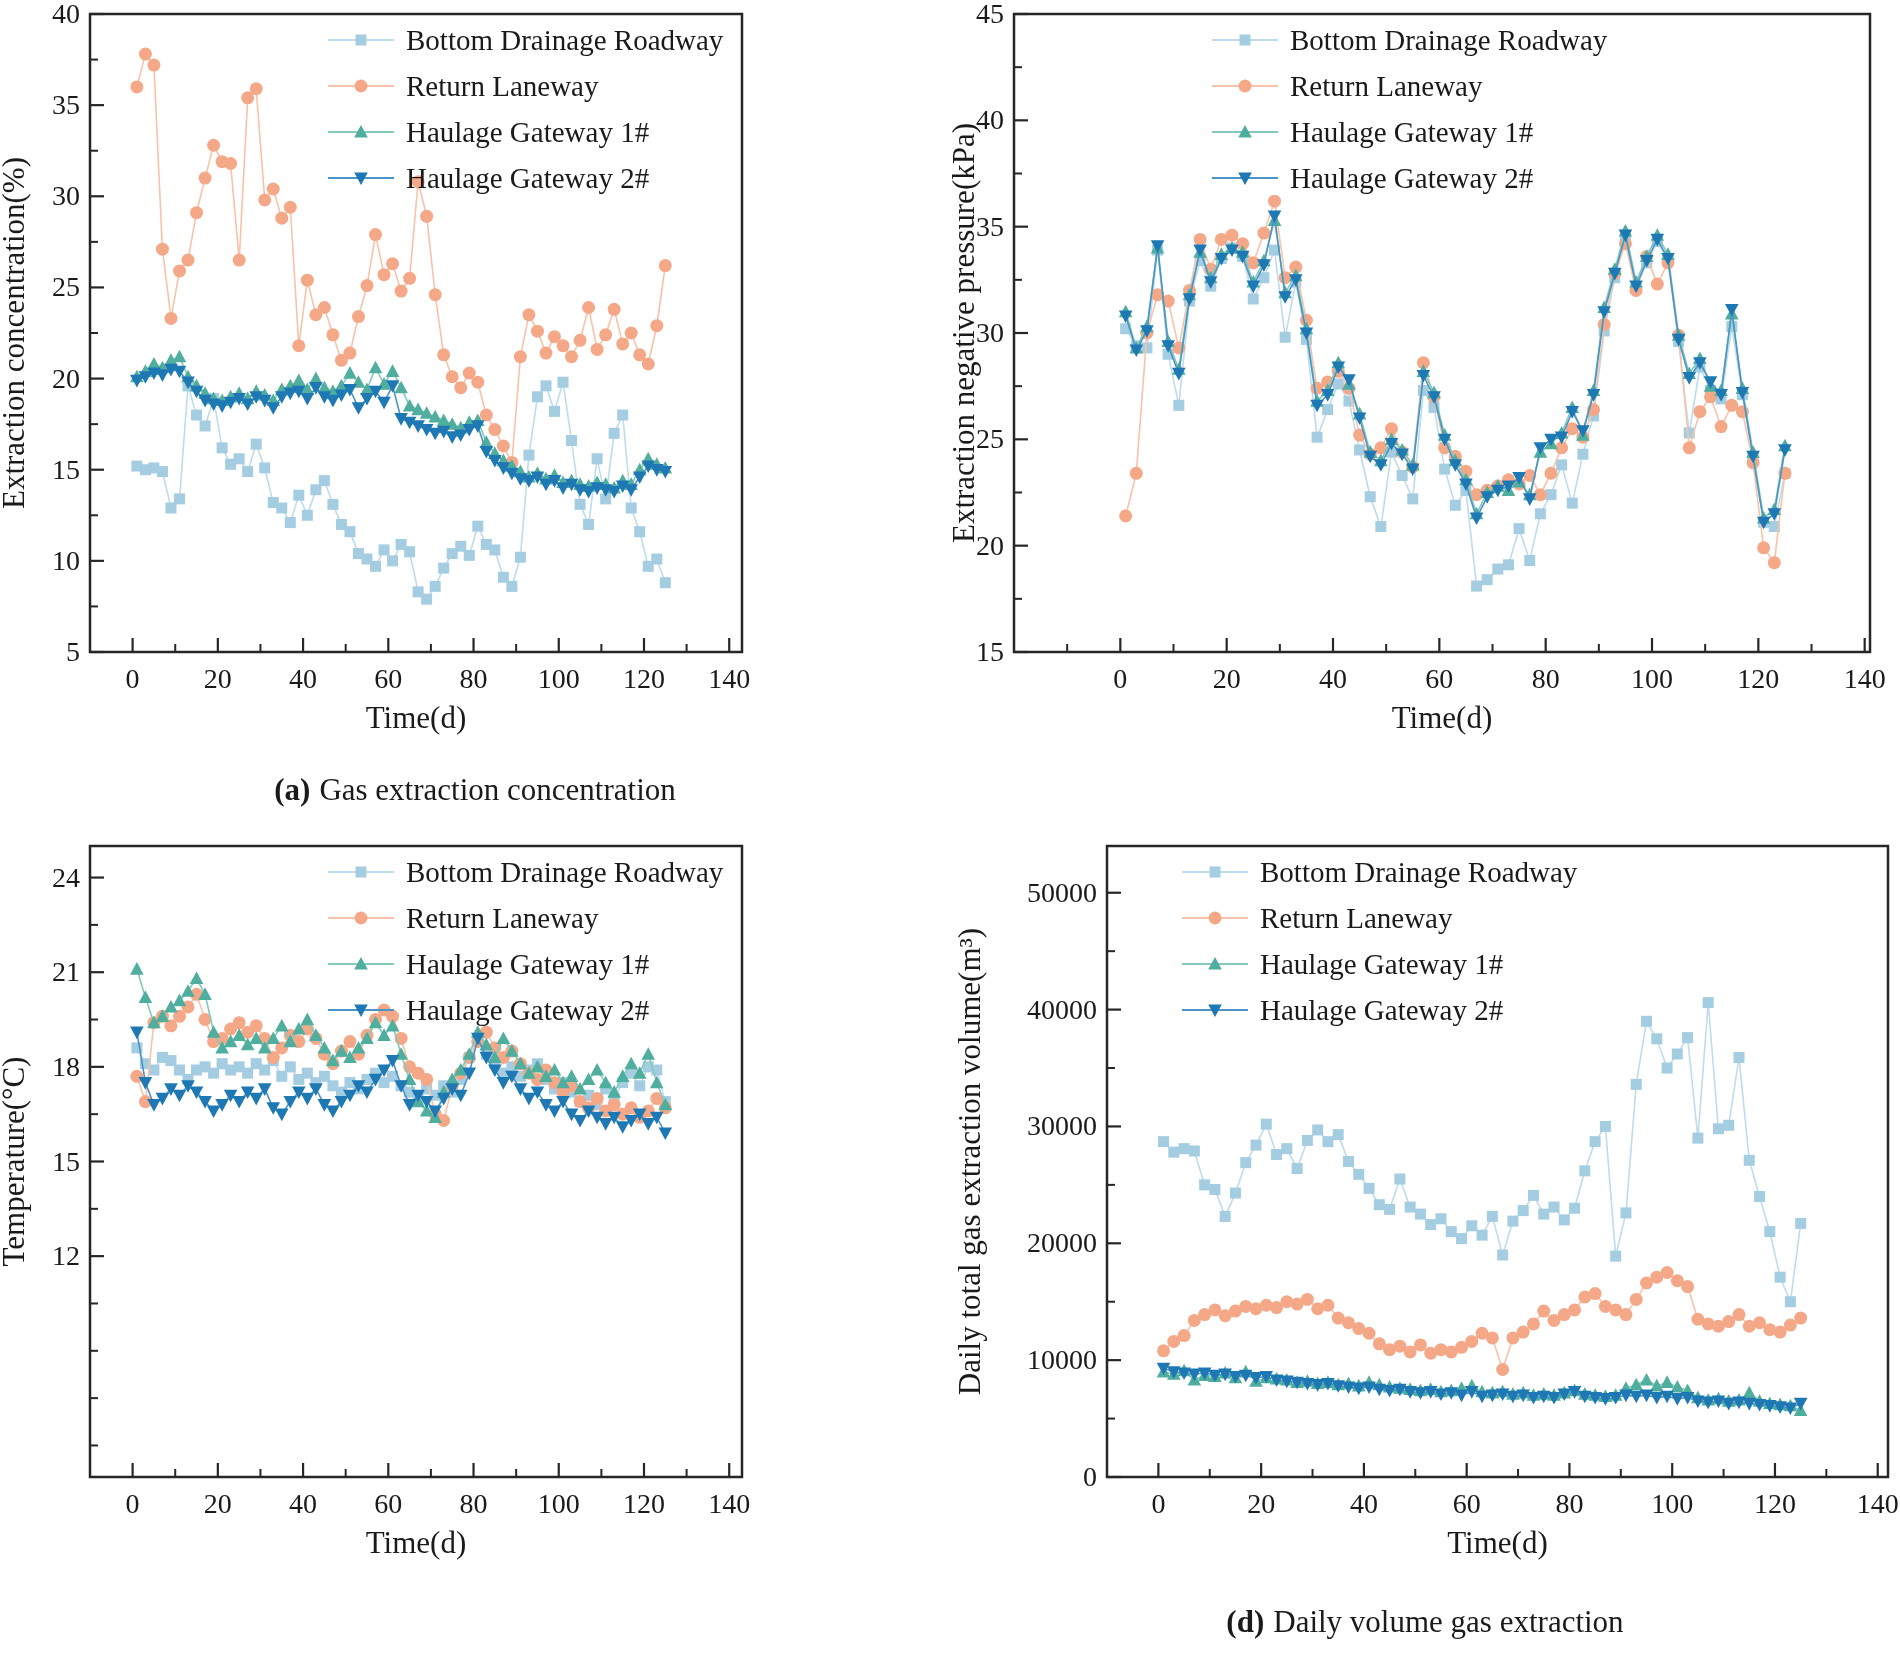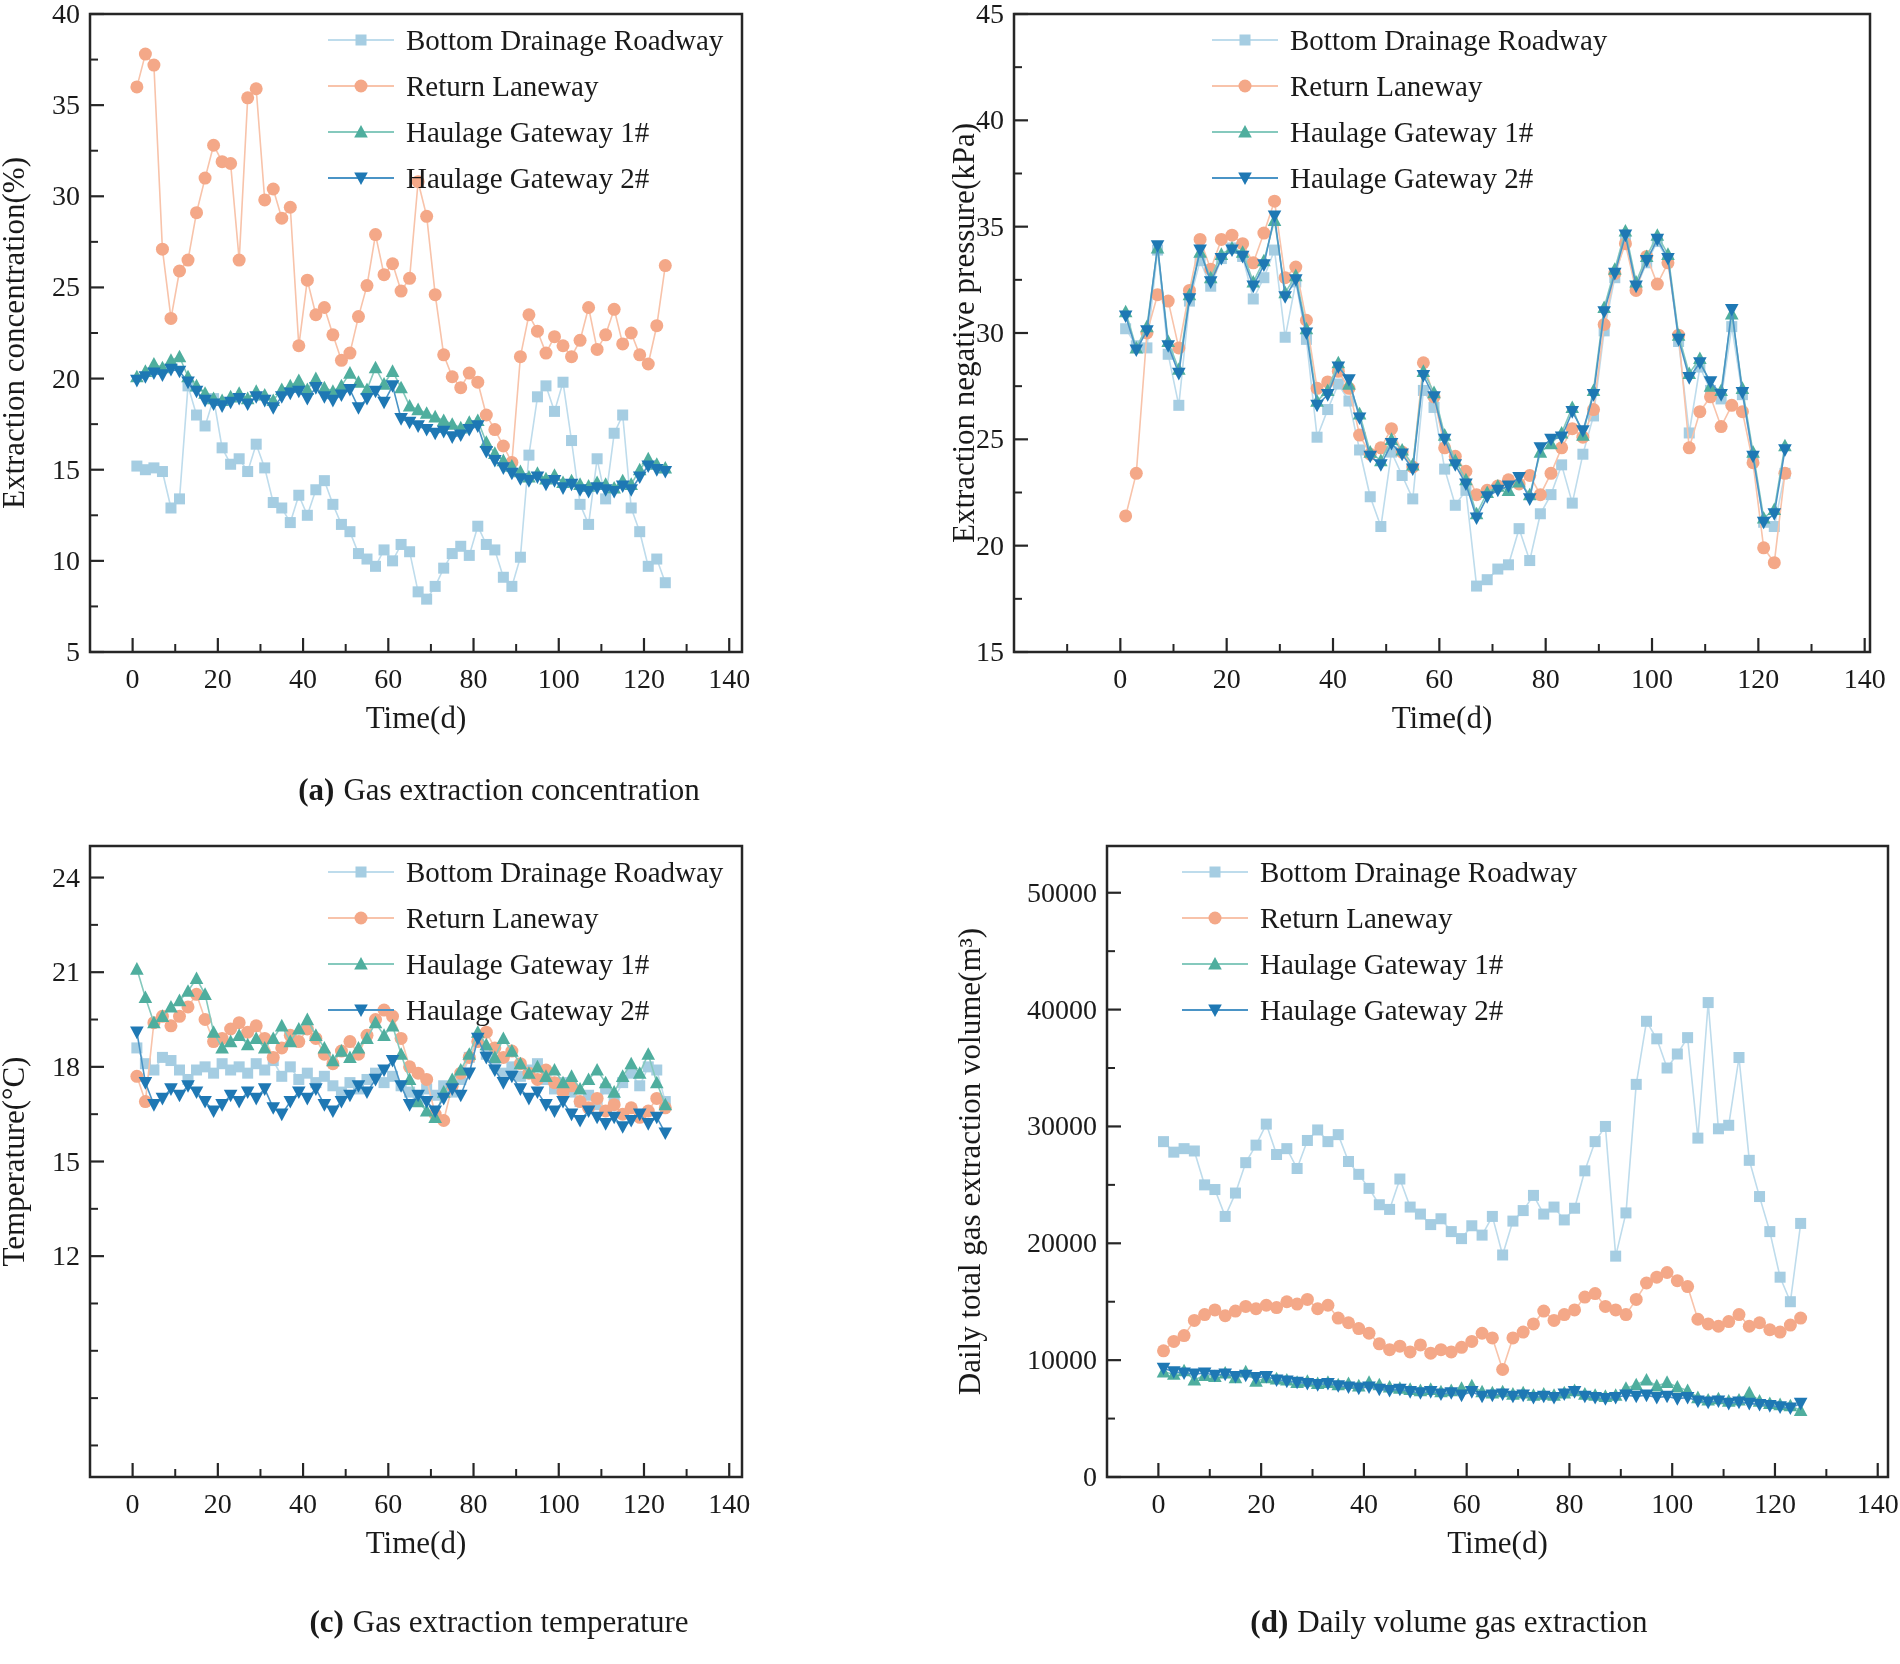--- a/index.html
+++ b/index.html
@@ -5,21 +5,21 @@
   html,body{margin:0;padding:0;background:#ffffff;}
   .figure-root{
     width:1900px;height:1664px;background:#ffffff;
     display:grid;grid-template-columns:950px 950px;grid-template-rows:832px 832px;
     font-family:"Liberation Serif", serif;color:#111;
   }
   .panel{width:950px;height:832px;position:relative;}
   .panel svg{display:block;}
   .caption{
     width:100%;text-align:center;font-size:31px;color:#1a1a1a;
-    font-family:"Liberation Serif", serif;margin-top:2px;padding-left:24px;
+    font-family:"Liberation Serif", serif;margin-top:2px;
   }
   .caption b{font-weight:700;margin-right:9px;}
 </style>
 </head>
 <body>
 
 <div class="figure-root">
 
   <div class="panel">
     <svg id="chart-0" width="950" height="770" viewBox="0 0 950 770">
@@ -1032,21 +1032,20 @@
             <path d="M 361 125 L 367.8 137.6 L 354.2 137.6 Z" fill="#4fae9e"></path>
             <text x="406" y="142" font-size="29" fill="#1a1a1a" font-family="Liberation Serif, serif">Haulage Gateway 1#</text>
           </g>
           <g>
             <line x1="328" y1="178" x2="394" y2="178" stroke="#4a94c6" stroke-width="2.2"></line>
             <path d="M 361 185 L 367.8 172.4 L 354.2 172.4 Z" fill="#1e78b4"></path>
             <text x="406" y="188" font-size="29" fill="#1a1a1a" font-family="Liberation Serif, serif">Haulage Gateway 2#</text>
           </g>
         </g>
       </svg>
-    <div class="caption"><b>(c)</b><span>Gas extraction temperature</span></div>
   </div>
 
   <div class="panel">
     <svg id="chart-3" width="950" height="770" viewBox="0 0 950 770">
         <g>
           <rect x="157" y="14" width="781" height="631" fill="none" stroke="#262626" stroke-width="2.5"></rect>
           <line x1="208.3815789473684" y1="645" x2="208.3815789473684" y2="631" stroke="#262626" stroke-width="2.2"></line>
           <text x="208.3815789473684" y="681" text-anchor="middle" font-size="28" fill="#1a1a1a" font-family="Liberation Serif, serif">0</text>
           <line x1="311.14473684210526" y1="645" x2="311.14473684210526" y2="631" stroke="#262626" stroke-width="2.2"></line>
           <text x="311.14473684210526" y="681" text-anchor="middle" font-size="28" fill="#1a1a1a" font-family="Liberation Serif, serif">20</text>

